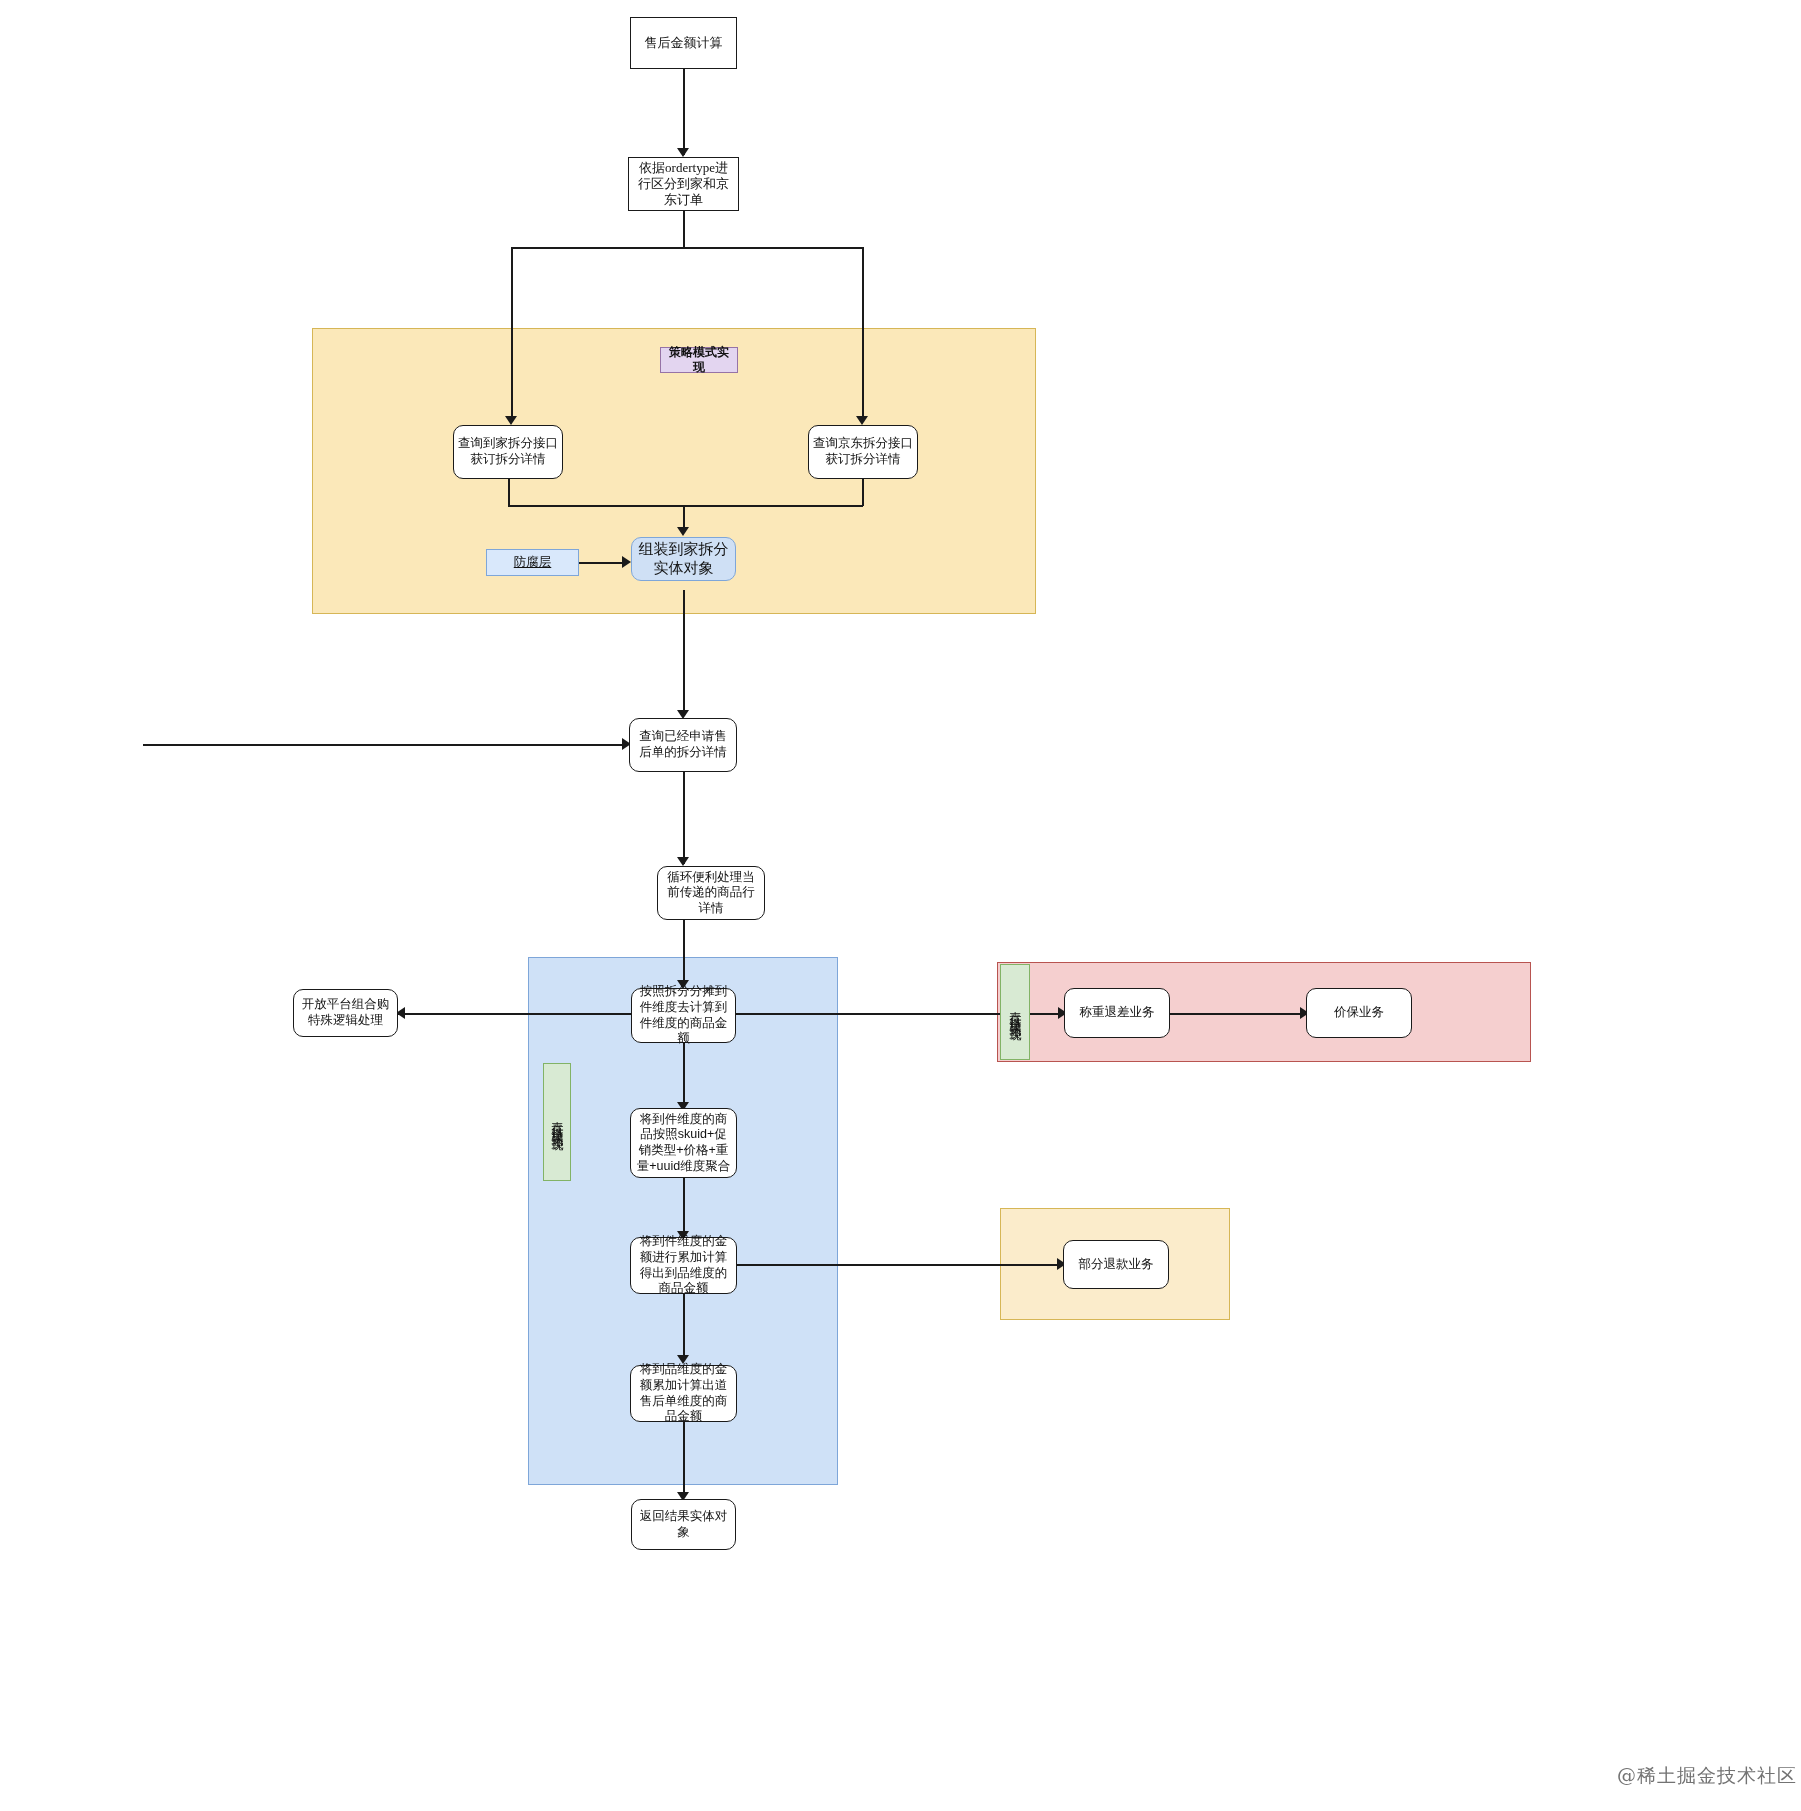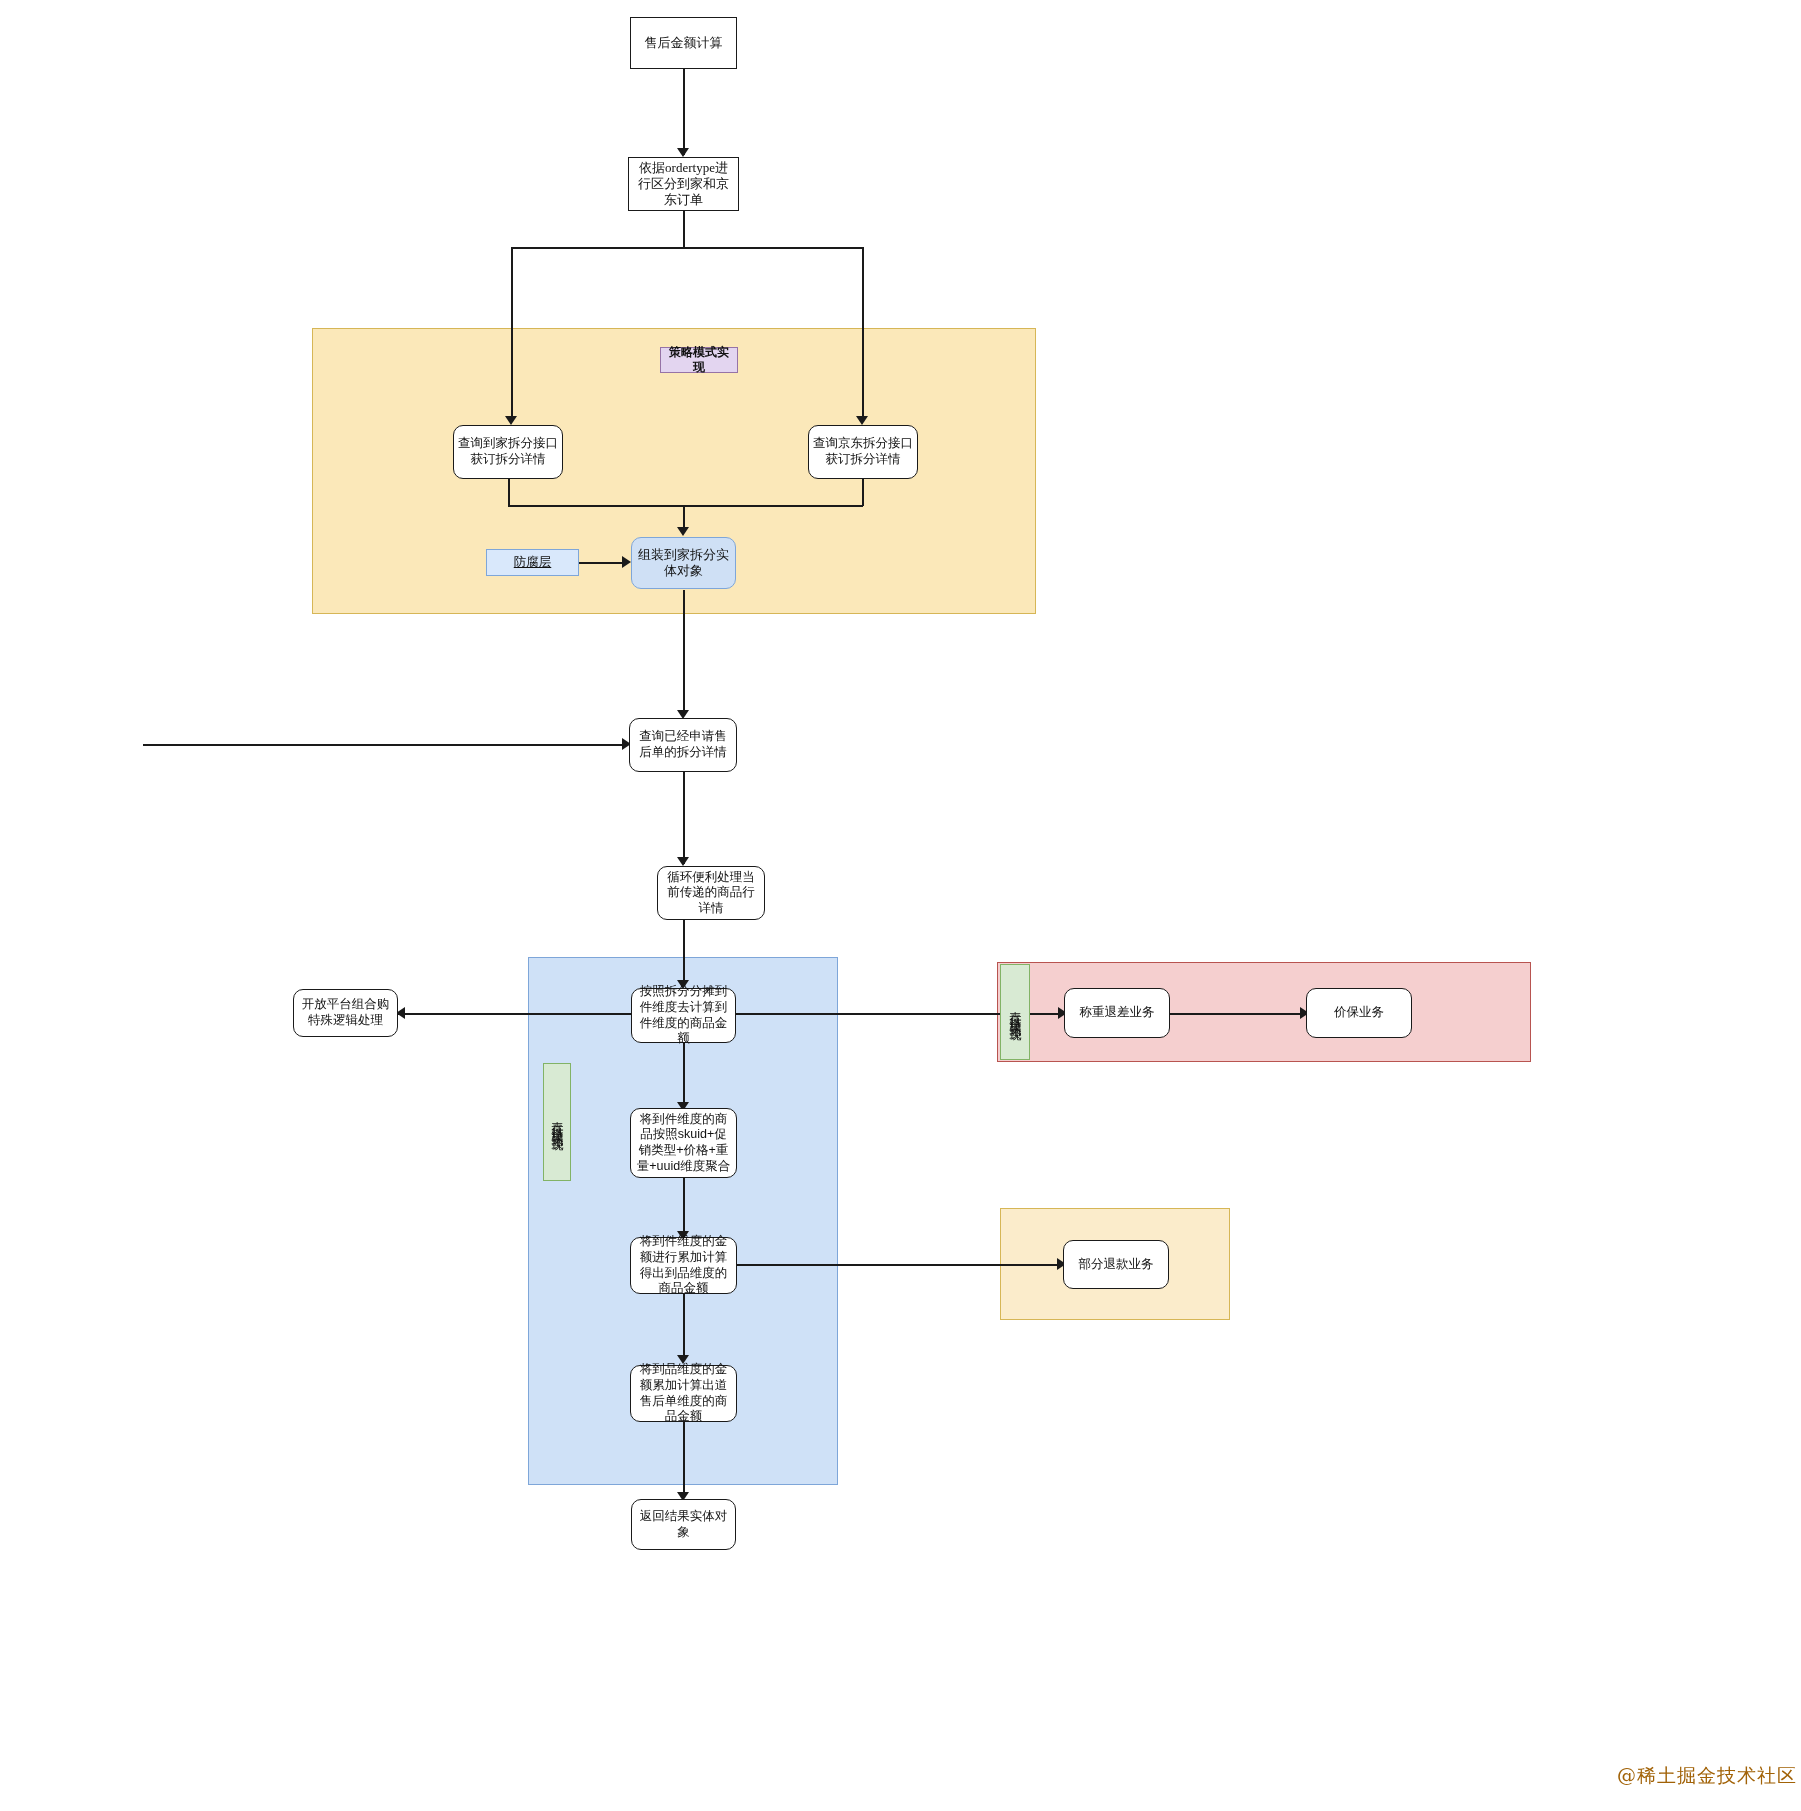--- a/index.html
+++ b/index.html
@@ -36,21 +36,21 @@
 
   
   .ln{position:absolute;background:#1a1a1a;}
   .lv{width:1.6px;}
   .lh{height:1.6px;}
   .arr{position:absolute;width:0;height:0;}
   .arr-d{border-left:6px solid transparent;border-right:6px solid transparent;border-top:9px solid #1a1a1a;}
   .arr-r{border-top:6px solid transparent;border-bottom:6px solid transparent;border-left:9px solid #1a1a1a;}
   .arr-l{border-top:6px solid transparent;border-bottom:6px solid transparent;border-right:9px solid #1a1a1a;}
 
-  .watermark{position:absolute;color:#a16207;font-size:19px;letter-spacing:1px;
+  .watermark{position:absolute;color:#737373;font-size:19px;letter-spacing:1px;
              font-family:"DejaVu Serif","Liberation Serif",serif;}
 </style>
 </head>
 <body>
 
 <div id="canvas">
 
   <div class="region region-yellow" style="left:312px;top:328px;width:724px;height:286px;"></div>
 
   <div class="region region-blue" style="left:528px;top:957px;width:310px;height:528px;"></div>
@@ -131,21 +131,21 @@
   </div>
 
   <div class="node rounded" style="left:808px;top:425px;width:110px;height:54px;font-size:12.5px;">
     <span>查询京东拆分接口获订拆分详情</span>
   </div>
 
   <div class="node-bluerect node" style="left:486px;top:549px;width:93px;height:27px;font-size:12.5px;">
     <span>防腐层</span>
   </div>
 
-  <div class="node-blue node" style="left:631px;top:537px;width:105px;height:52px;font-size:13px;text-align:center;">
+  <div class="node-blue node" style="left:631px;top:537px;width:105px;height:44px;font-size:15px;text-align:center;">
     <span>组装到家拆分实体对象</span>
   </div>
 
 
   <div class="node rounded" style="left:629px;top:718px;width:108px;height:54px;font-size:12.5px;">
     <span>查询已经申请售后单的拆分详情</span>
   </div>
 
   <div class="node rounded" style="left:657px;top:866px;width:108px;height:54px;font-size:12.5px;">
     <span>循环便利处理当前传递的商品行详情</span>

